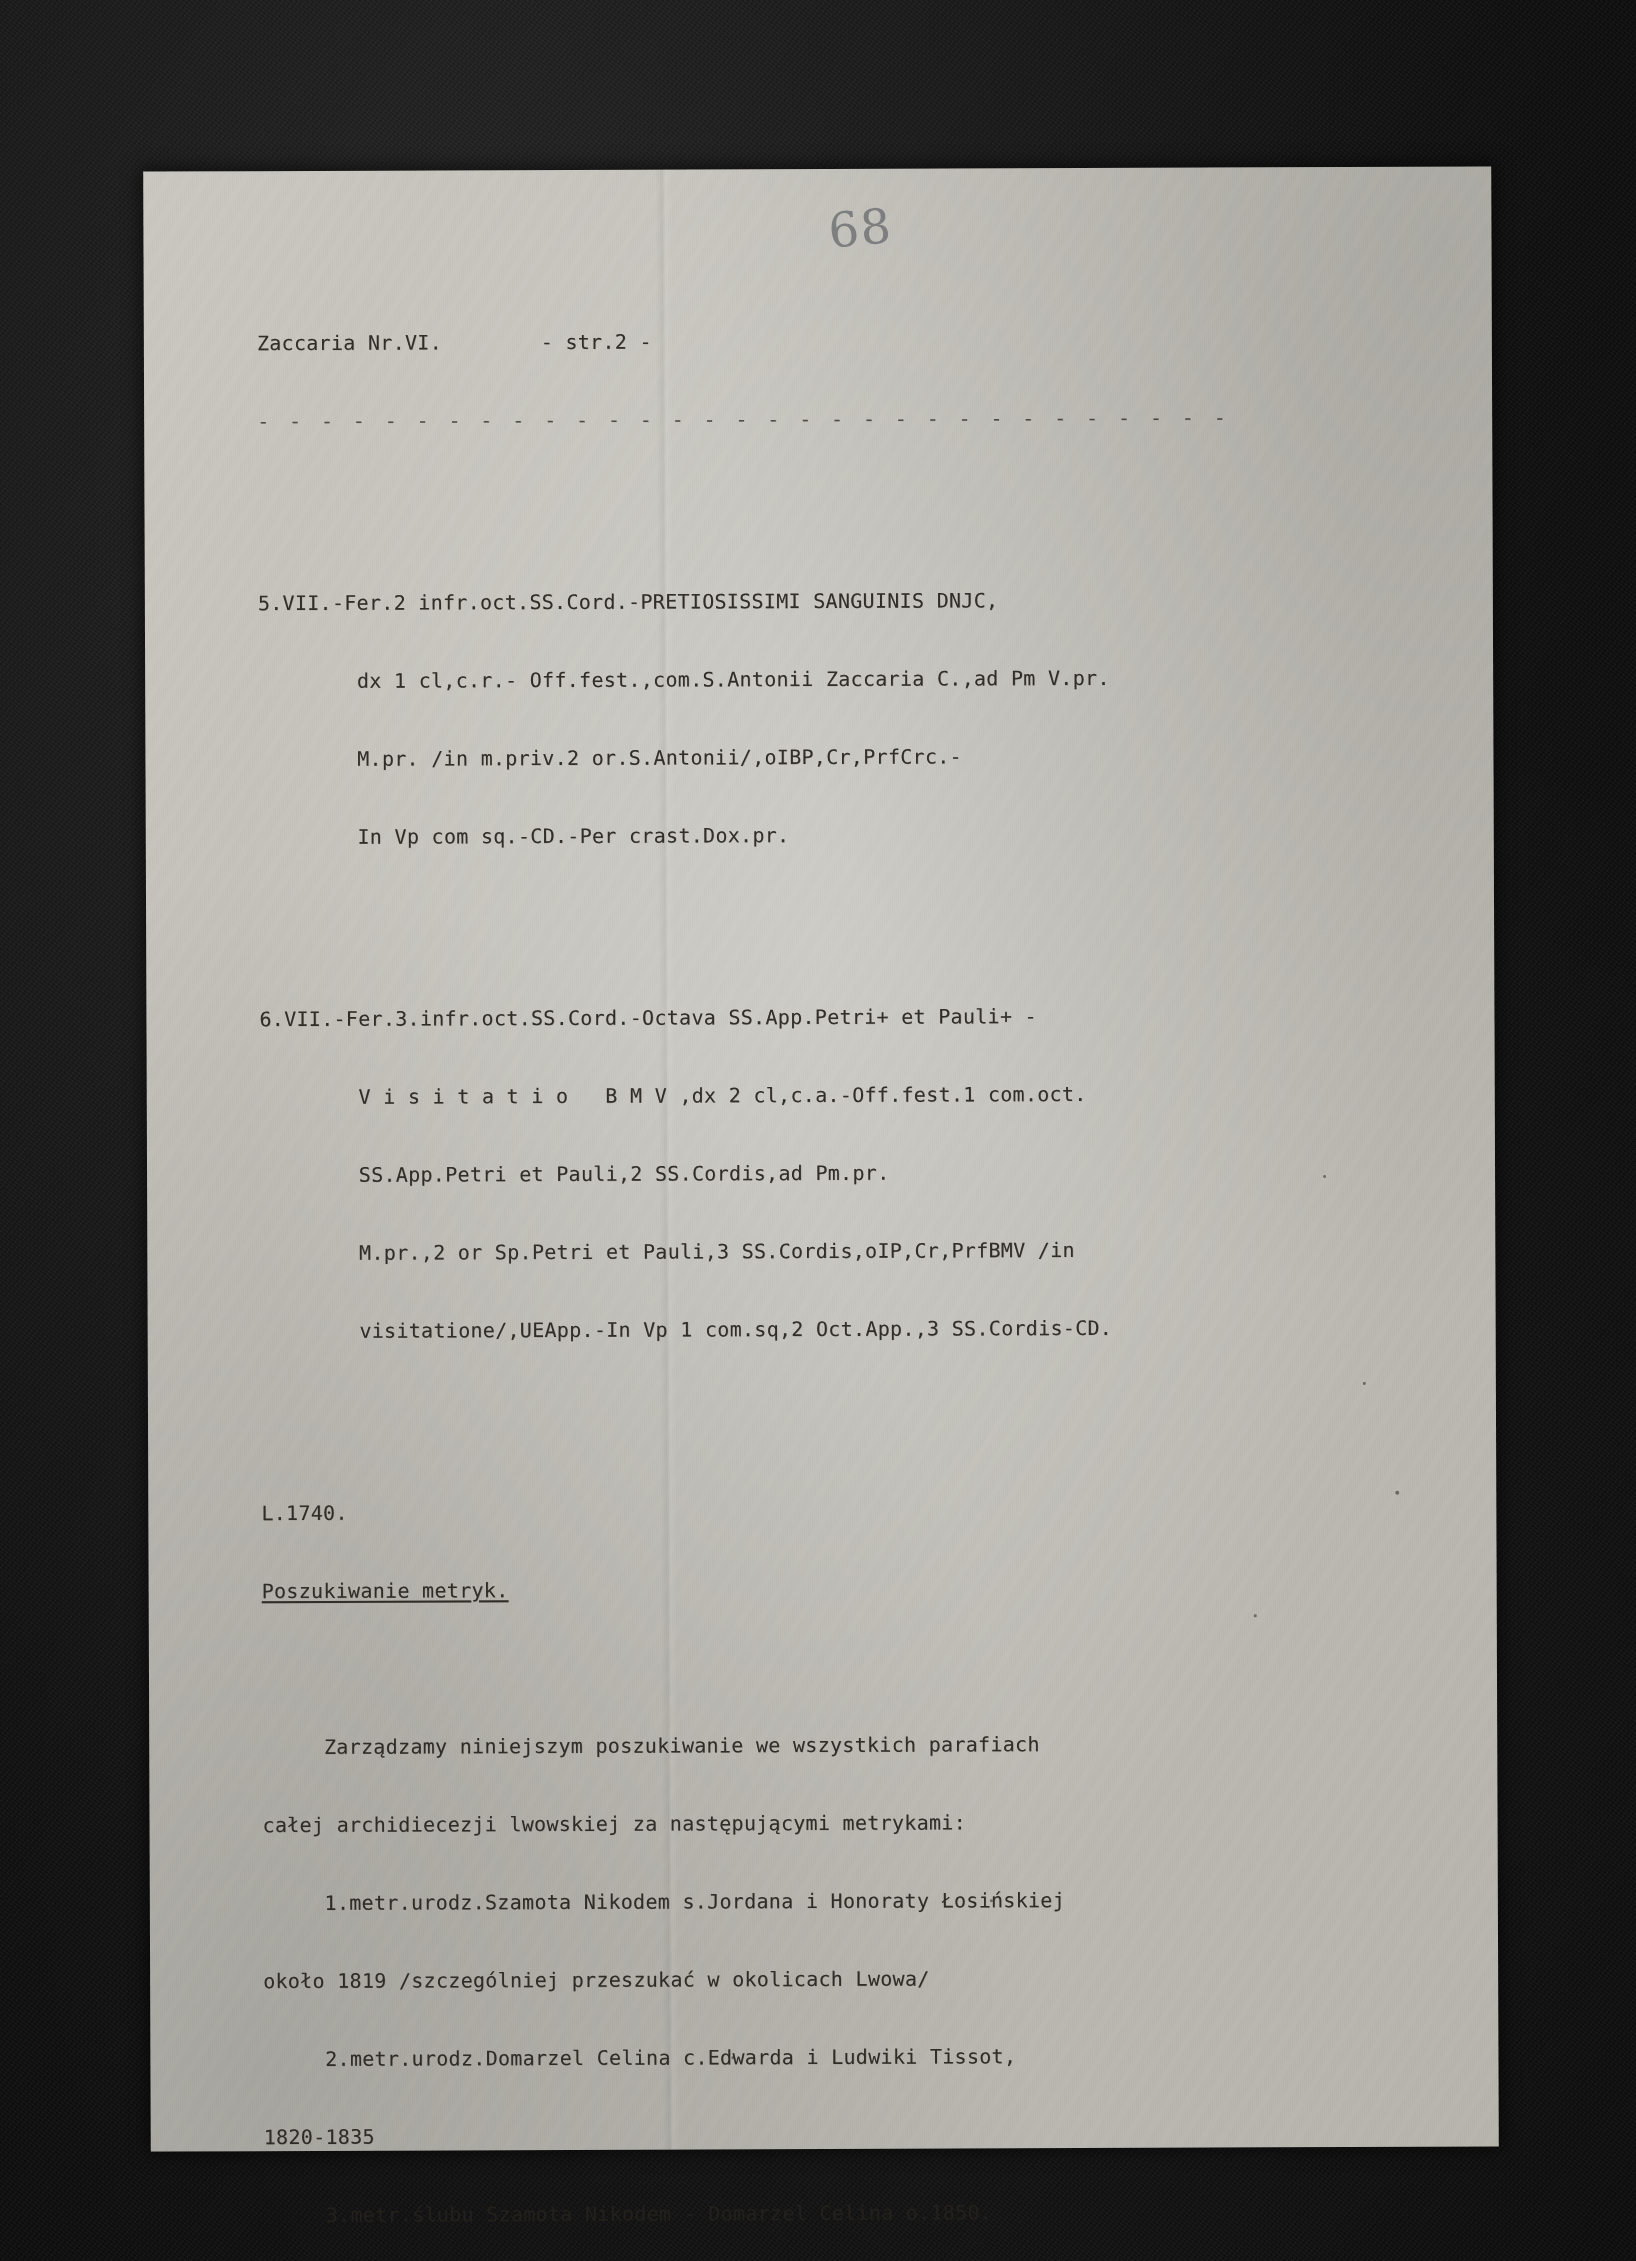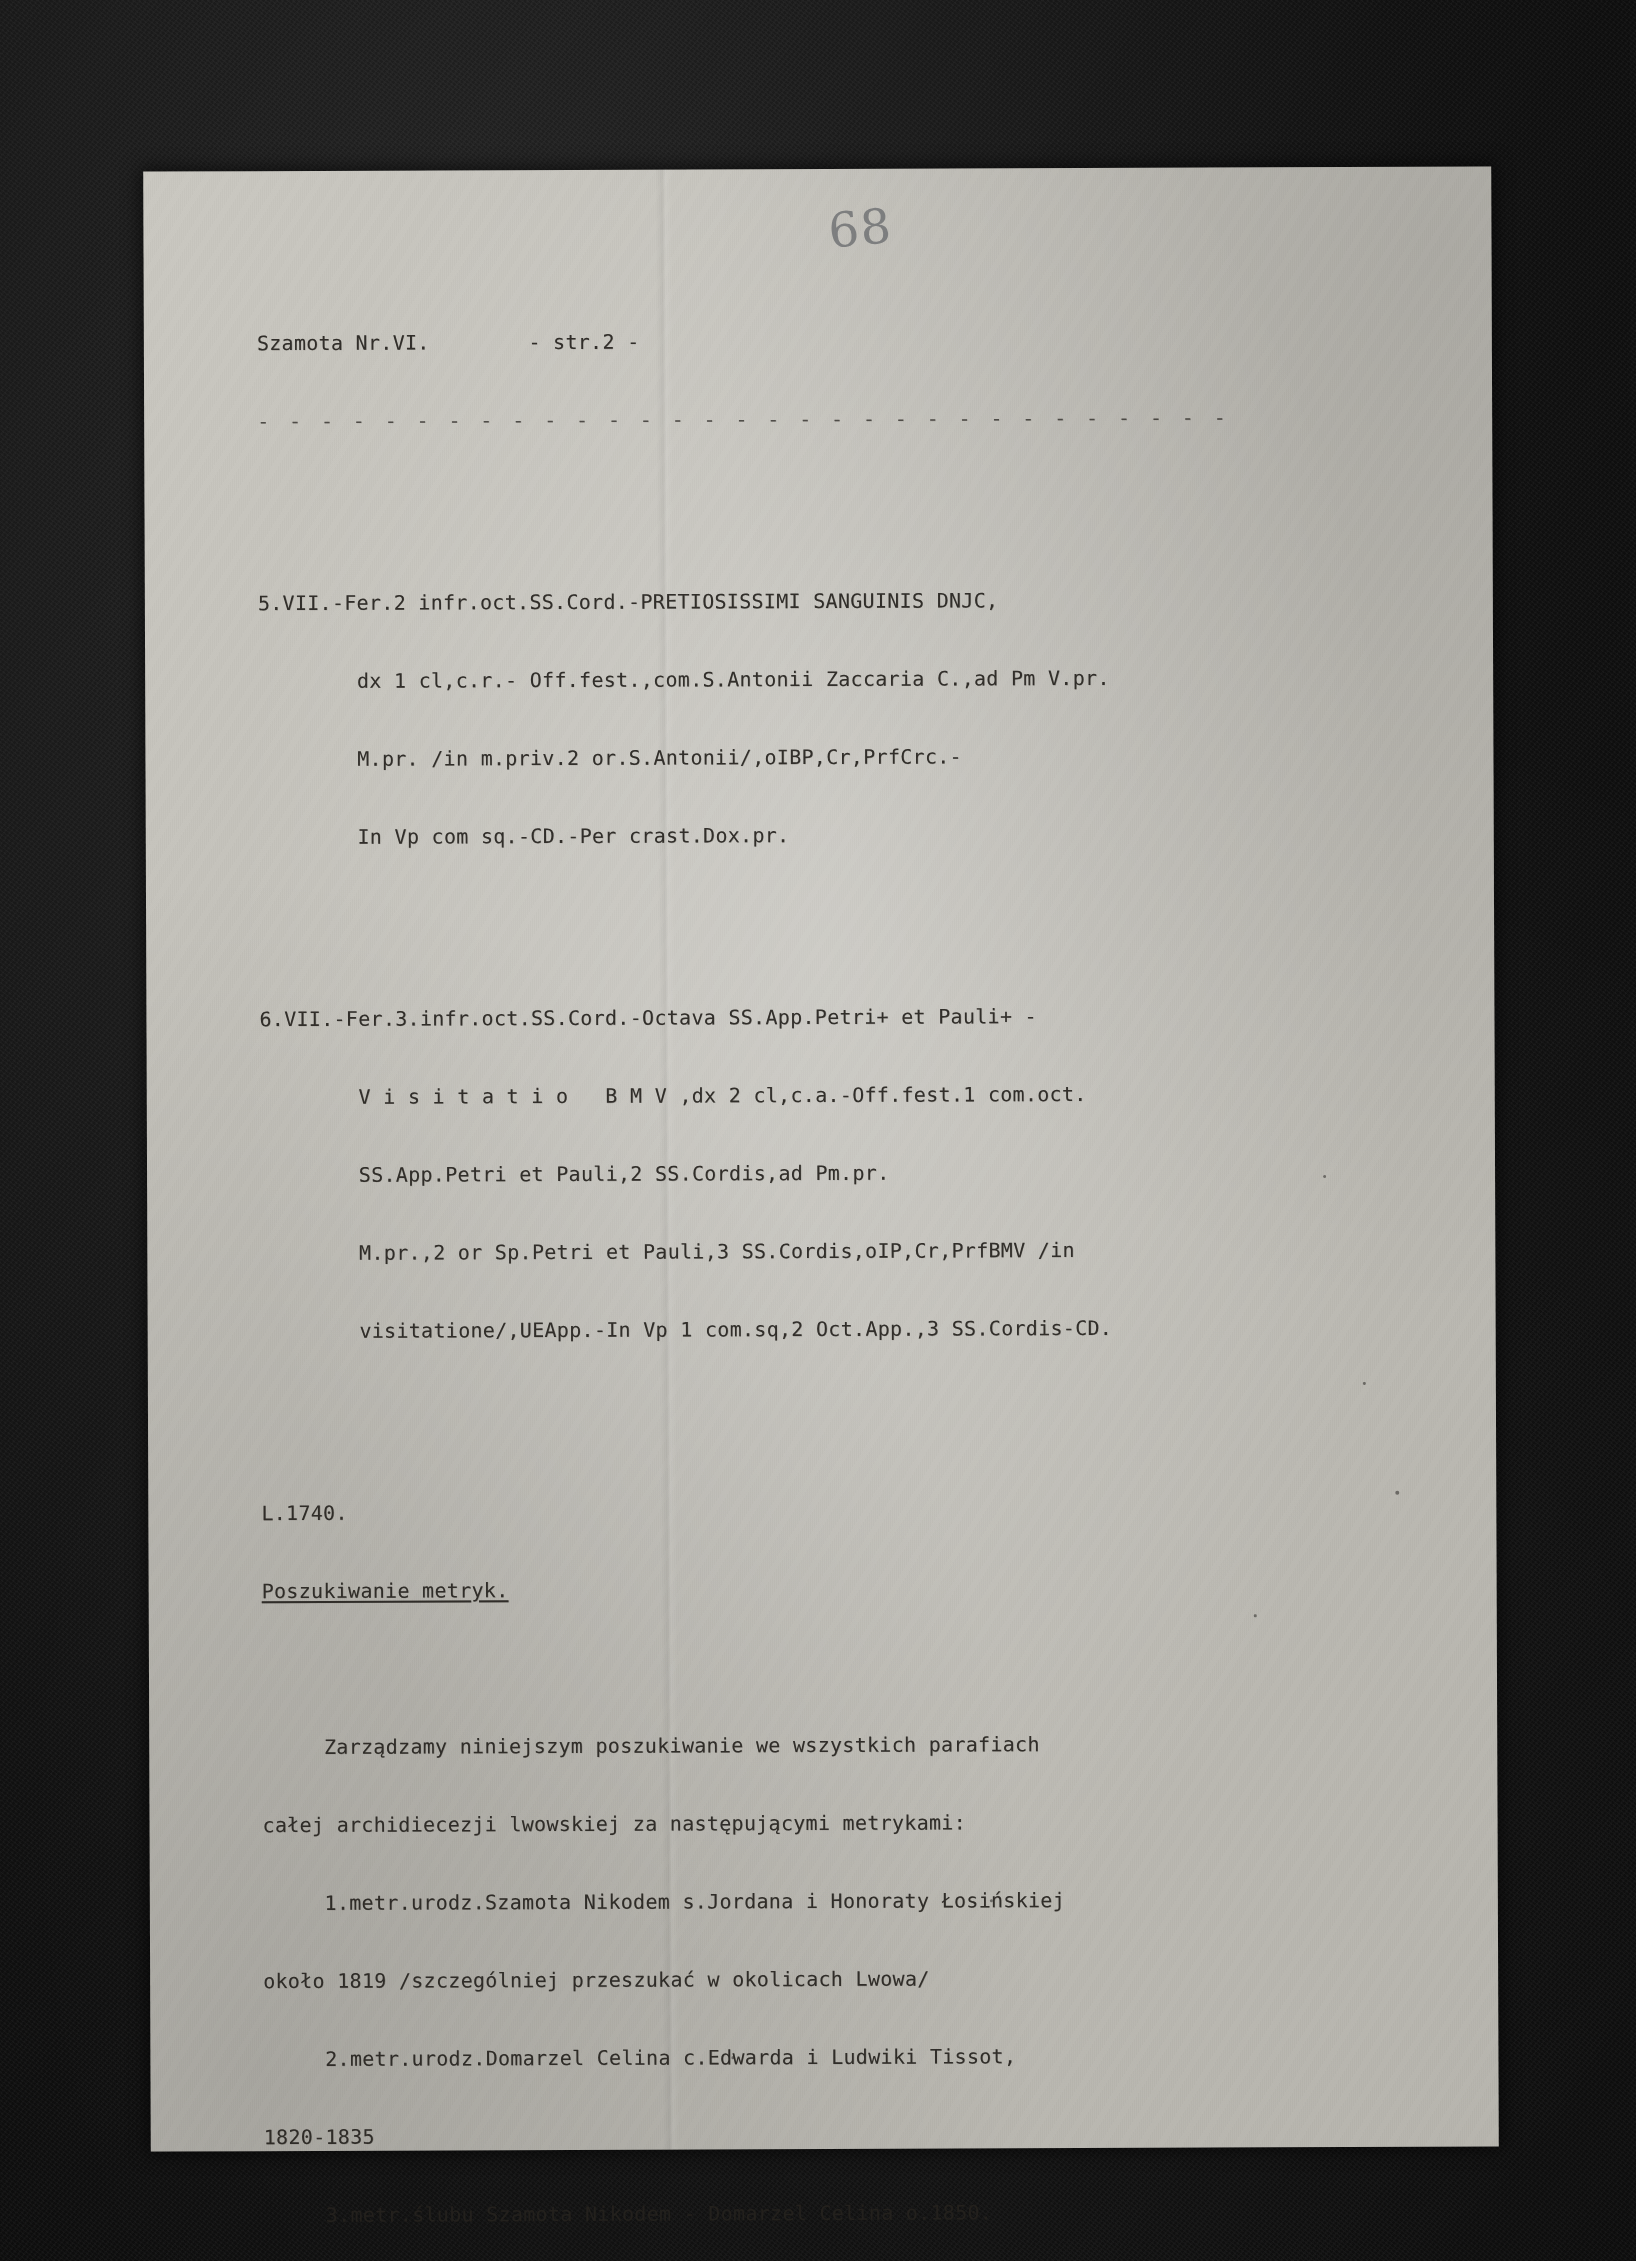--- a/index.html
+++ b/index.html
@@ -109,21 +109,21 @@
 <body>
 
 <div id="backdrop"></div>
 
 <div id="page">
   <div id="fold"></div>
 
   <div class="pencil-num">68</div>
 
   <div id="typed">
-    <span class="ln"><span>Szamota Nr.VI.</span>        <span>- str.2 -</span></span>
+    <span class="ln"><span>Zaccaria Nr.VI.</span>        <span>- str.2 -</span></span>
     <span class="ln dashrule">- - - - - - - - - - - - - - - - - - - - - - - - - - - - - - -</span>
     <span class="blank"></span>
 
     <span class="ln">5.VII.-Fer.2 infr.oct.SS.Cord.-PRETIOSISSIMI SANGUINIS DNJC,</span>
     <span class="ln">        dx 1 cl,c.r.- Off.fest.,com.S.Antonii Zaccaria C.,ad Pm V.pr.</span>
     <span class="ln">        M.pr. /in m.priv.2 or.S.Antonii/,oIBP,Cr,PrfCrc.-</span>
     <span class="ln">        In Vp com sq.-CD.-Per crast.Dox.pr.</span>
     <span class="blank"></span>
 
     <span class="ln">6.VII.-Fer.3.infr.oct.SS.Cord.-Octava SS.App.Petri+ et Pauli+ -</span>

